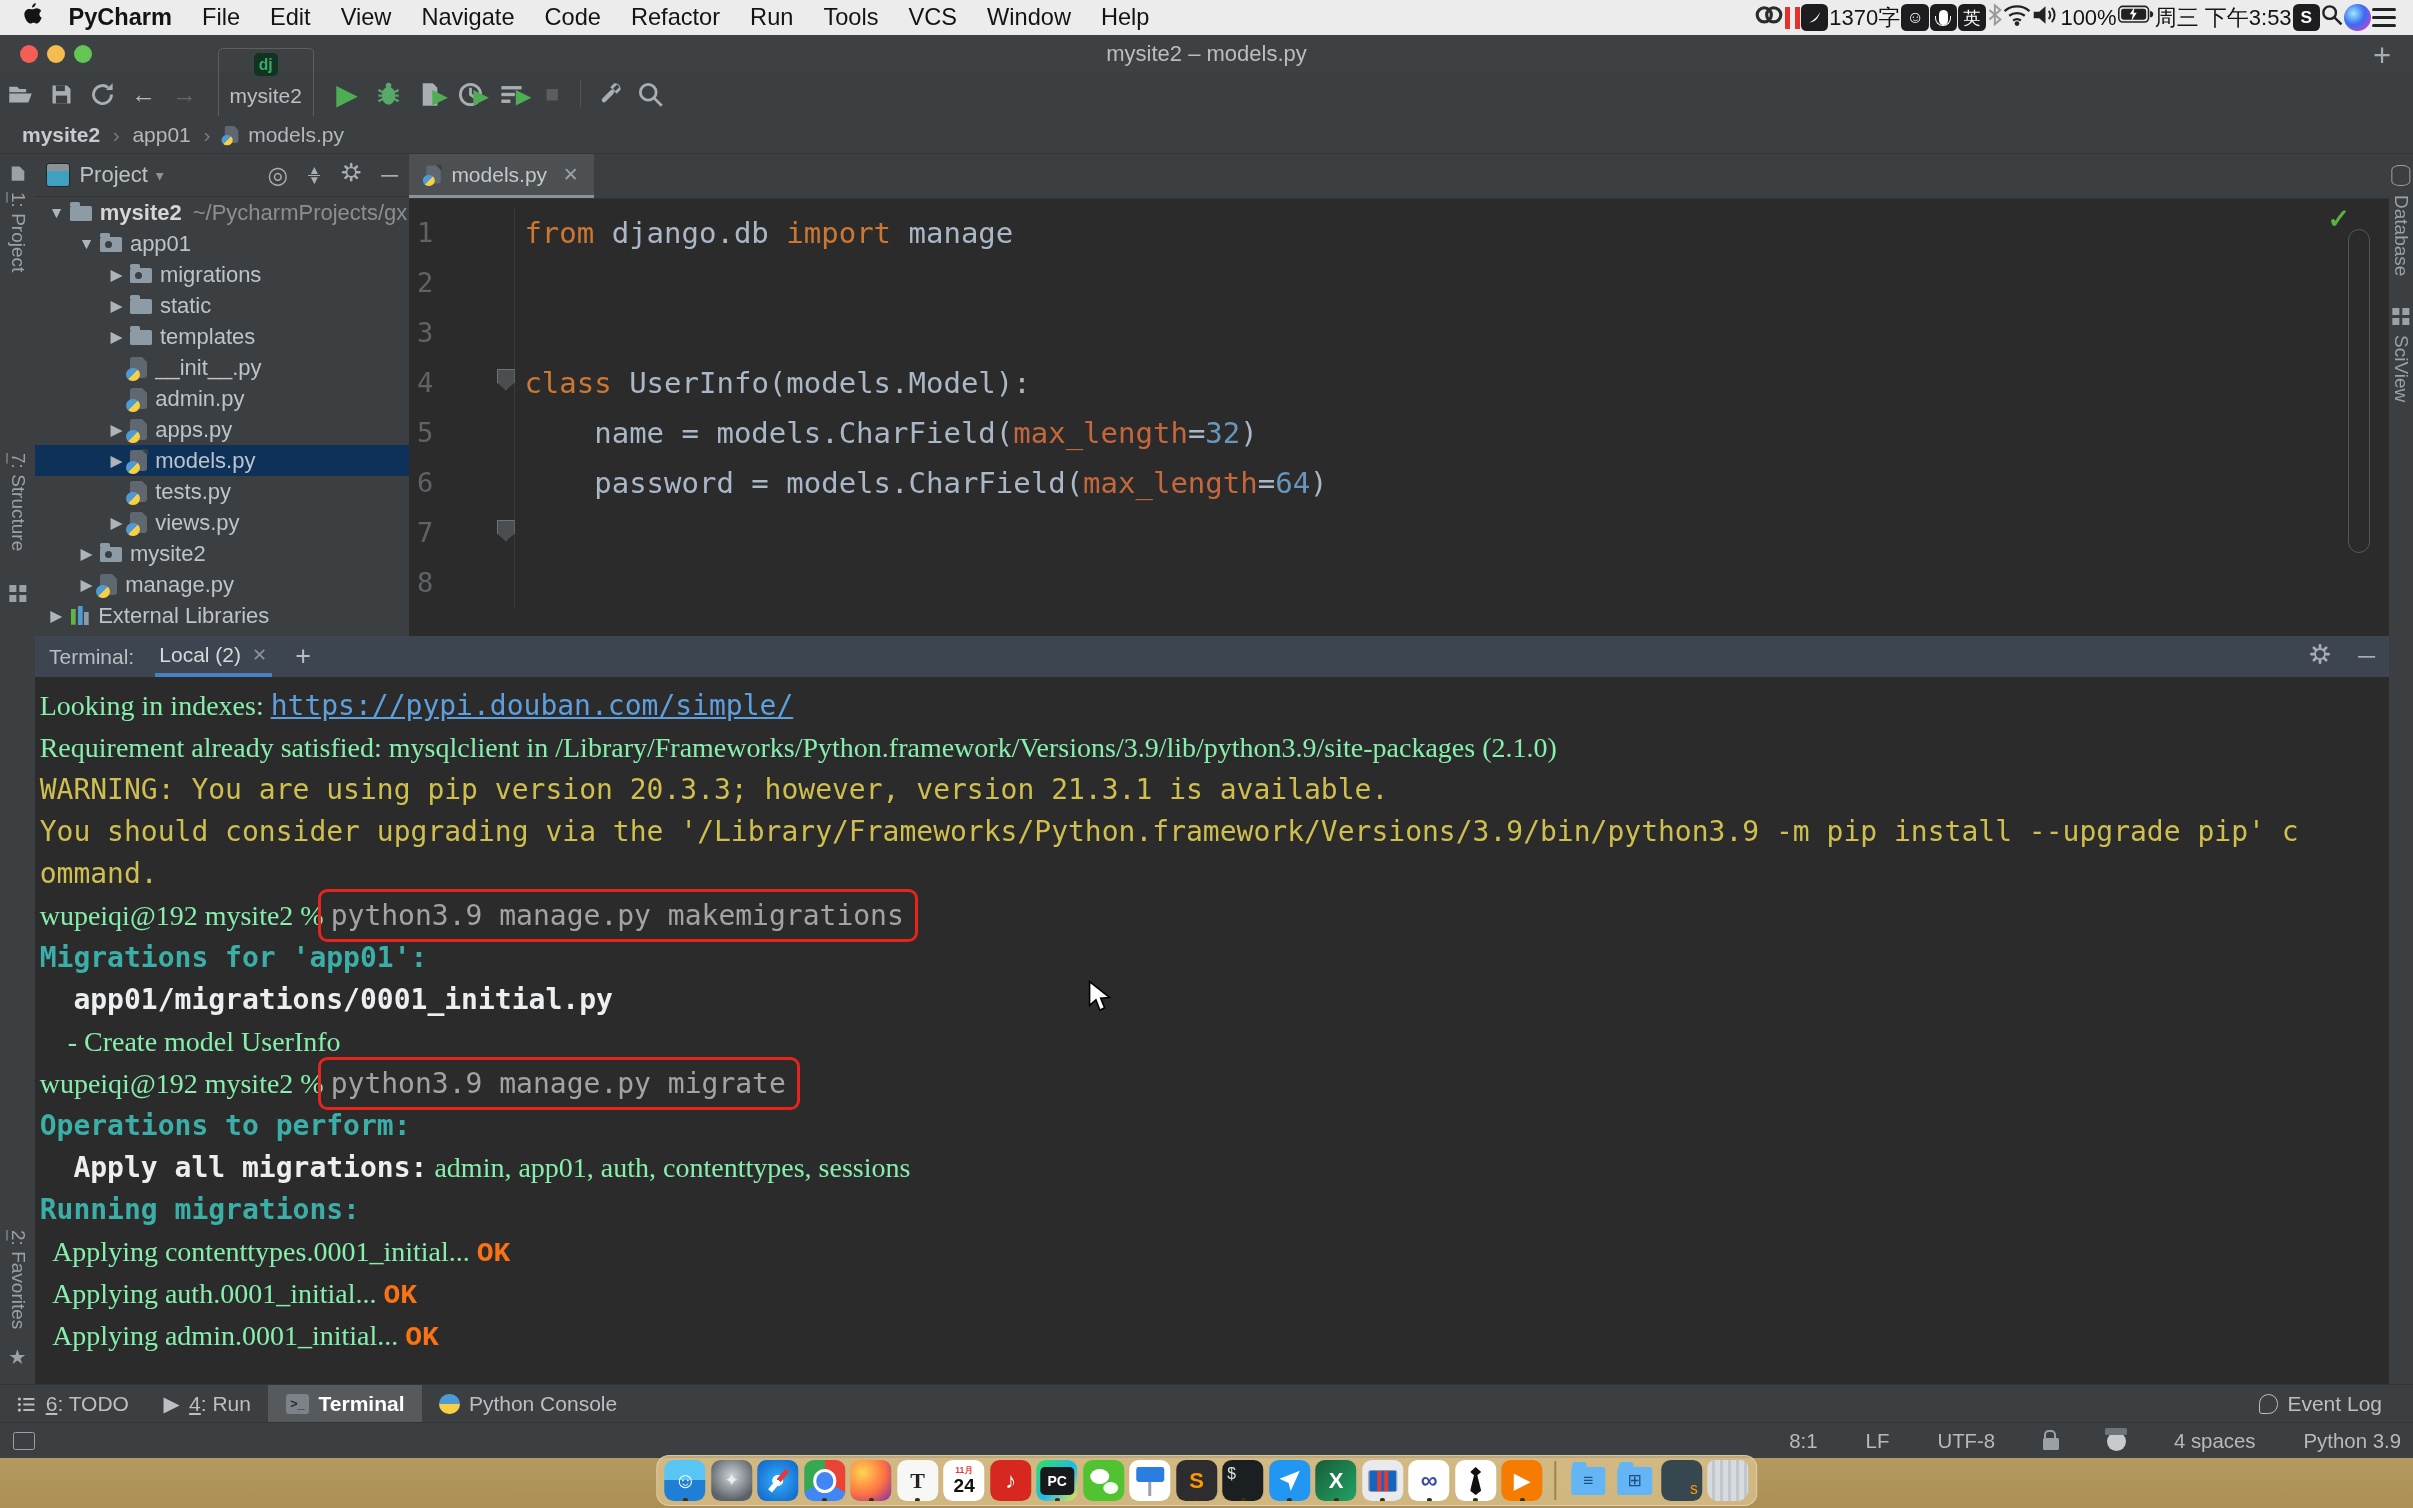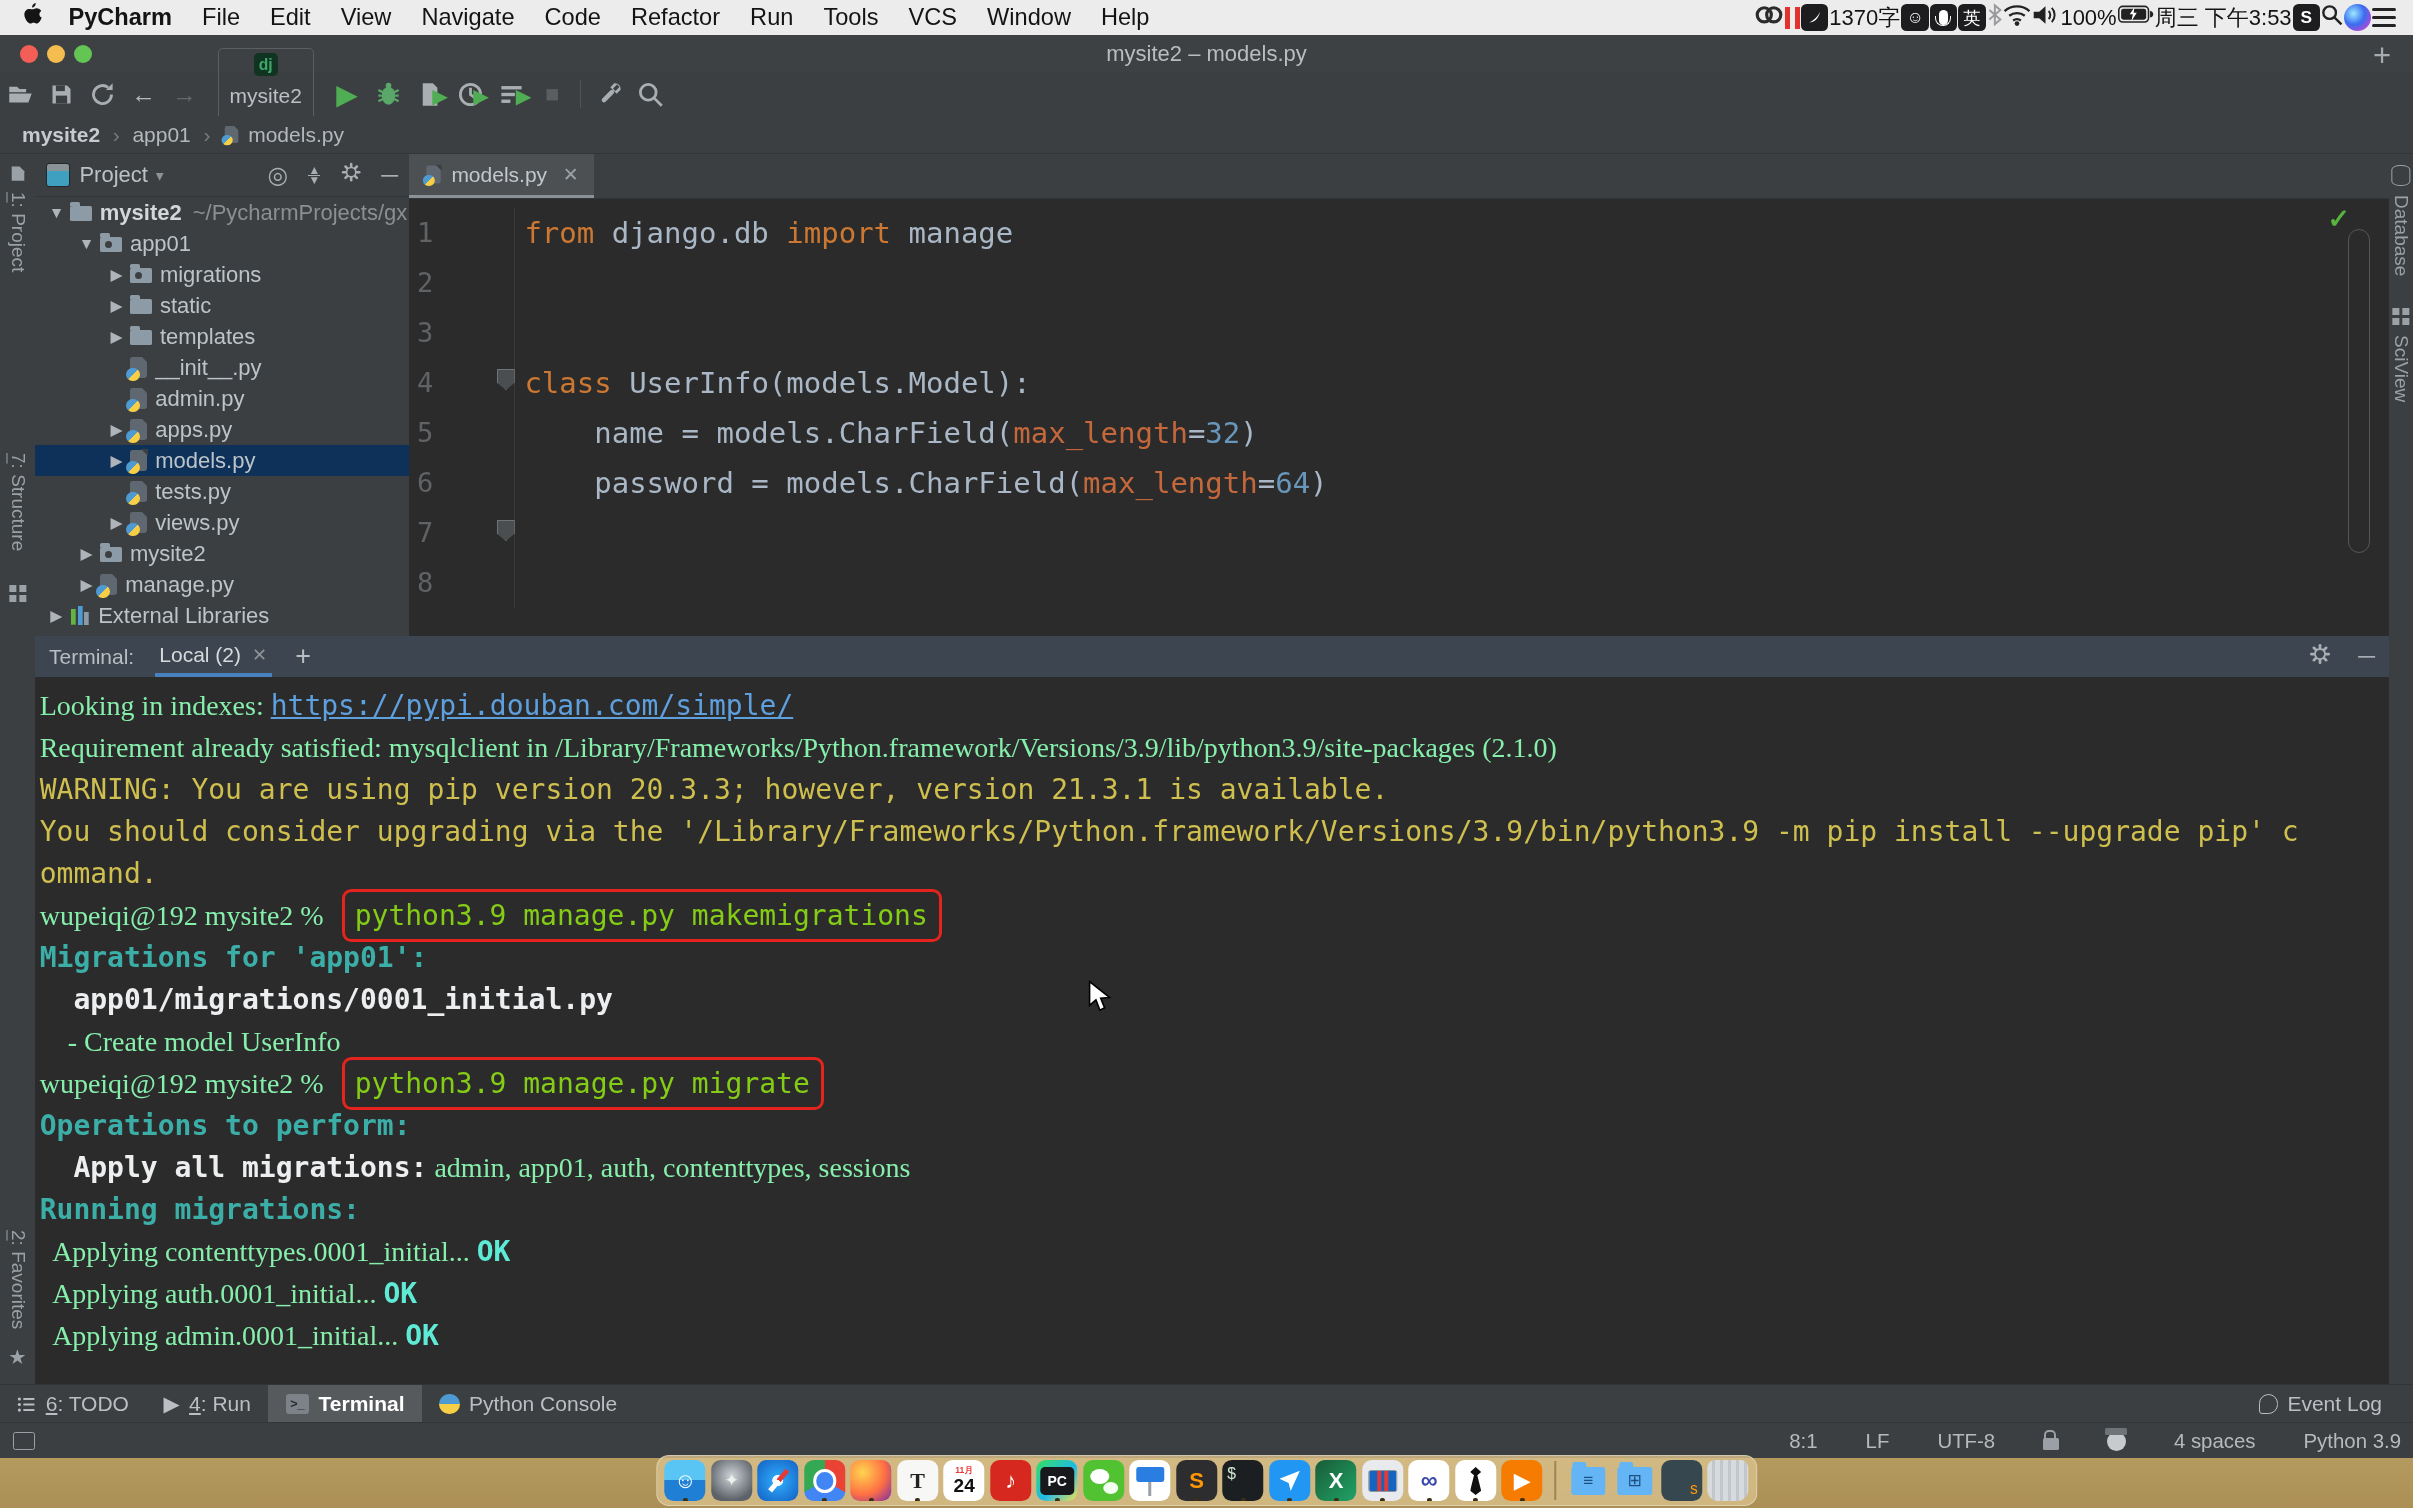--- a/index.html
+++ b/index.html
@@ -119,23 +119,23 @@
                 border-bottom:4.7px solid #4781c0;box-sizing:border-box;color:#d7dadd;padding:0 4.7px;}
   #terminal-tab .close{color:#8d9296;font-size:18px;}
   #terminal-plus{margin-left:23.6px;font-size:27px;color:#b9bec3;}
   #terminal-header .right{margin-left:auto;display:flex;gap:27px;align-items:center;color:#a9aeb2;}
   #terminal-body{padding:7.9px 0 0 4.7px;font-family:"DejaVu Sans Mono",monospace;font-size:28px;line-height:42px;}
   .t-line{white-space:pre;height:42px;}
   .t-p{color:#86efac;font-family:Liberation Serif, serif;}
   .t-w{color:#cfbf4e;}
   .t-t{color:#3caea8;font-weight:bold;}
   .t-b{color:#eceef0;font-weight:bold;}
-  .t-g{color:#5eead4;font-weight:bold;}
+  .t-g{color:#f97316;font-weight:bold;font-family:Liberation Mono, monospace;}
   .t-l{color:#5e9fde;text-decoration:underline;}
-  .t-x{color:#84cc16;position:relative;margin-left:24px;}
+  .t-x{color:#a3a3a3;position:relative;}
   .t-x::after{content:"";position:absolute;left:-12.6px;right:-14px;top:-10.2px;bottom:-10.2px;
               border:3.9px solid #e5251d;border-radius:9.4px;}
 
   
   #bottombar{position:absolute;left:0;top:1384px;width:2413px;height:38px;background:#3c3f41;
              border-top:0.8px solid #323537;display:flex;align-items:center;color:#bbbfc3;font-size:21px;}
   .bb-item{display:flex;align-items:center;gap:9.4px;padding:0 17.3px;height:100%;}
   .bb-item.active{background:#565a5c;color:#fff;}
   .bb-item u{text-decoration:underline;}
   .bb-term-ic{width:23.6px;height:20.4px;background:#7c8287;border-radius:3.1px;color:#2b2b2b;font-size:12.6px;

